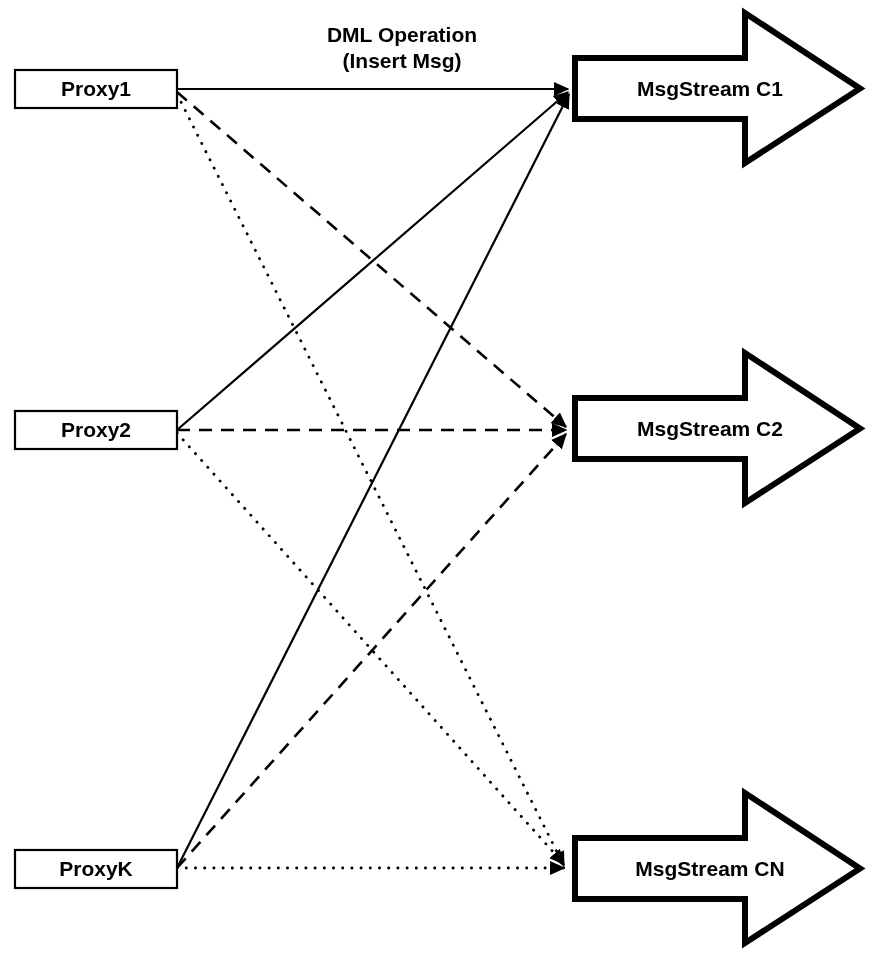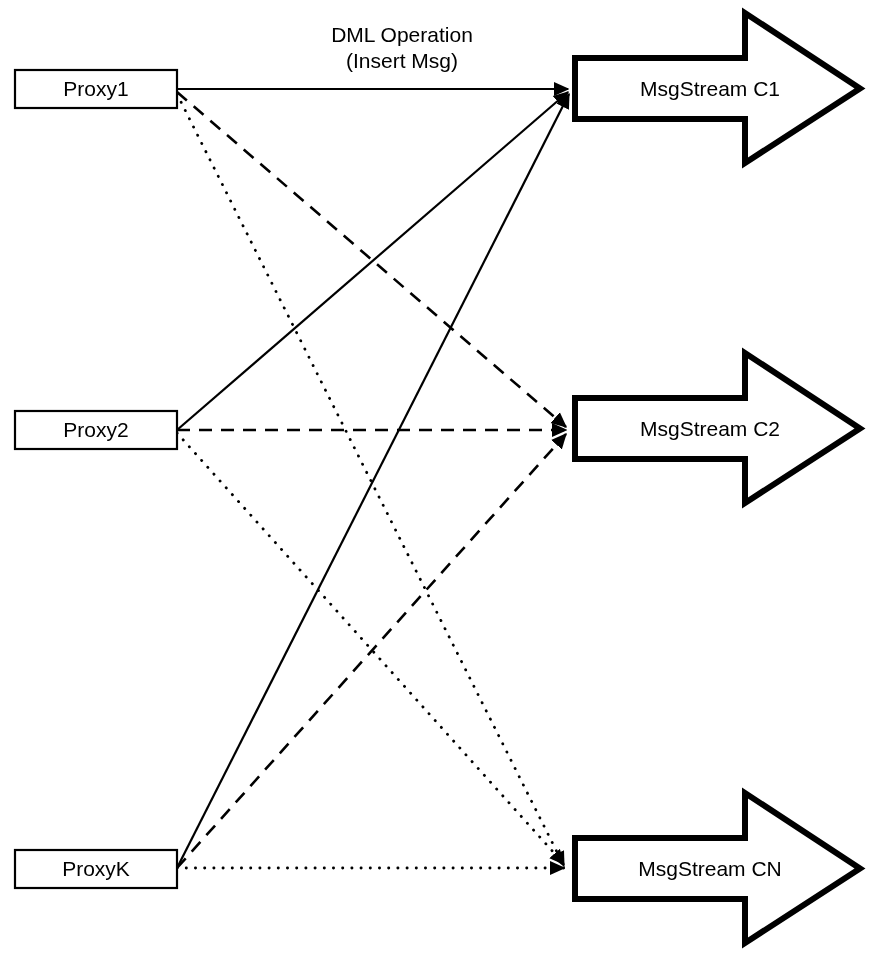--- a/index.html
+++ b/index.html
@@ -12,20 +12,21 @@
     width: 875px;
     height: 956px;
     font-family: "Liberation Sans", sans-serif;
     overflow: hidden;
   }
   #diagram-root {
     position: relative;
     width: 875px;
     height: 956px;
     background: #ffffff;
+    font-weight: bold;
   }
   svg#diagram-canvas {
     display: block;
     width: 875px;
     height: 956px;
   }
   .node-box {
     fill: #ffffff;
     stroke: #000000;
     stroke-width: 2.2;

